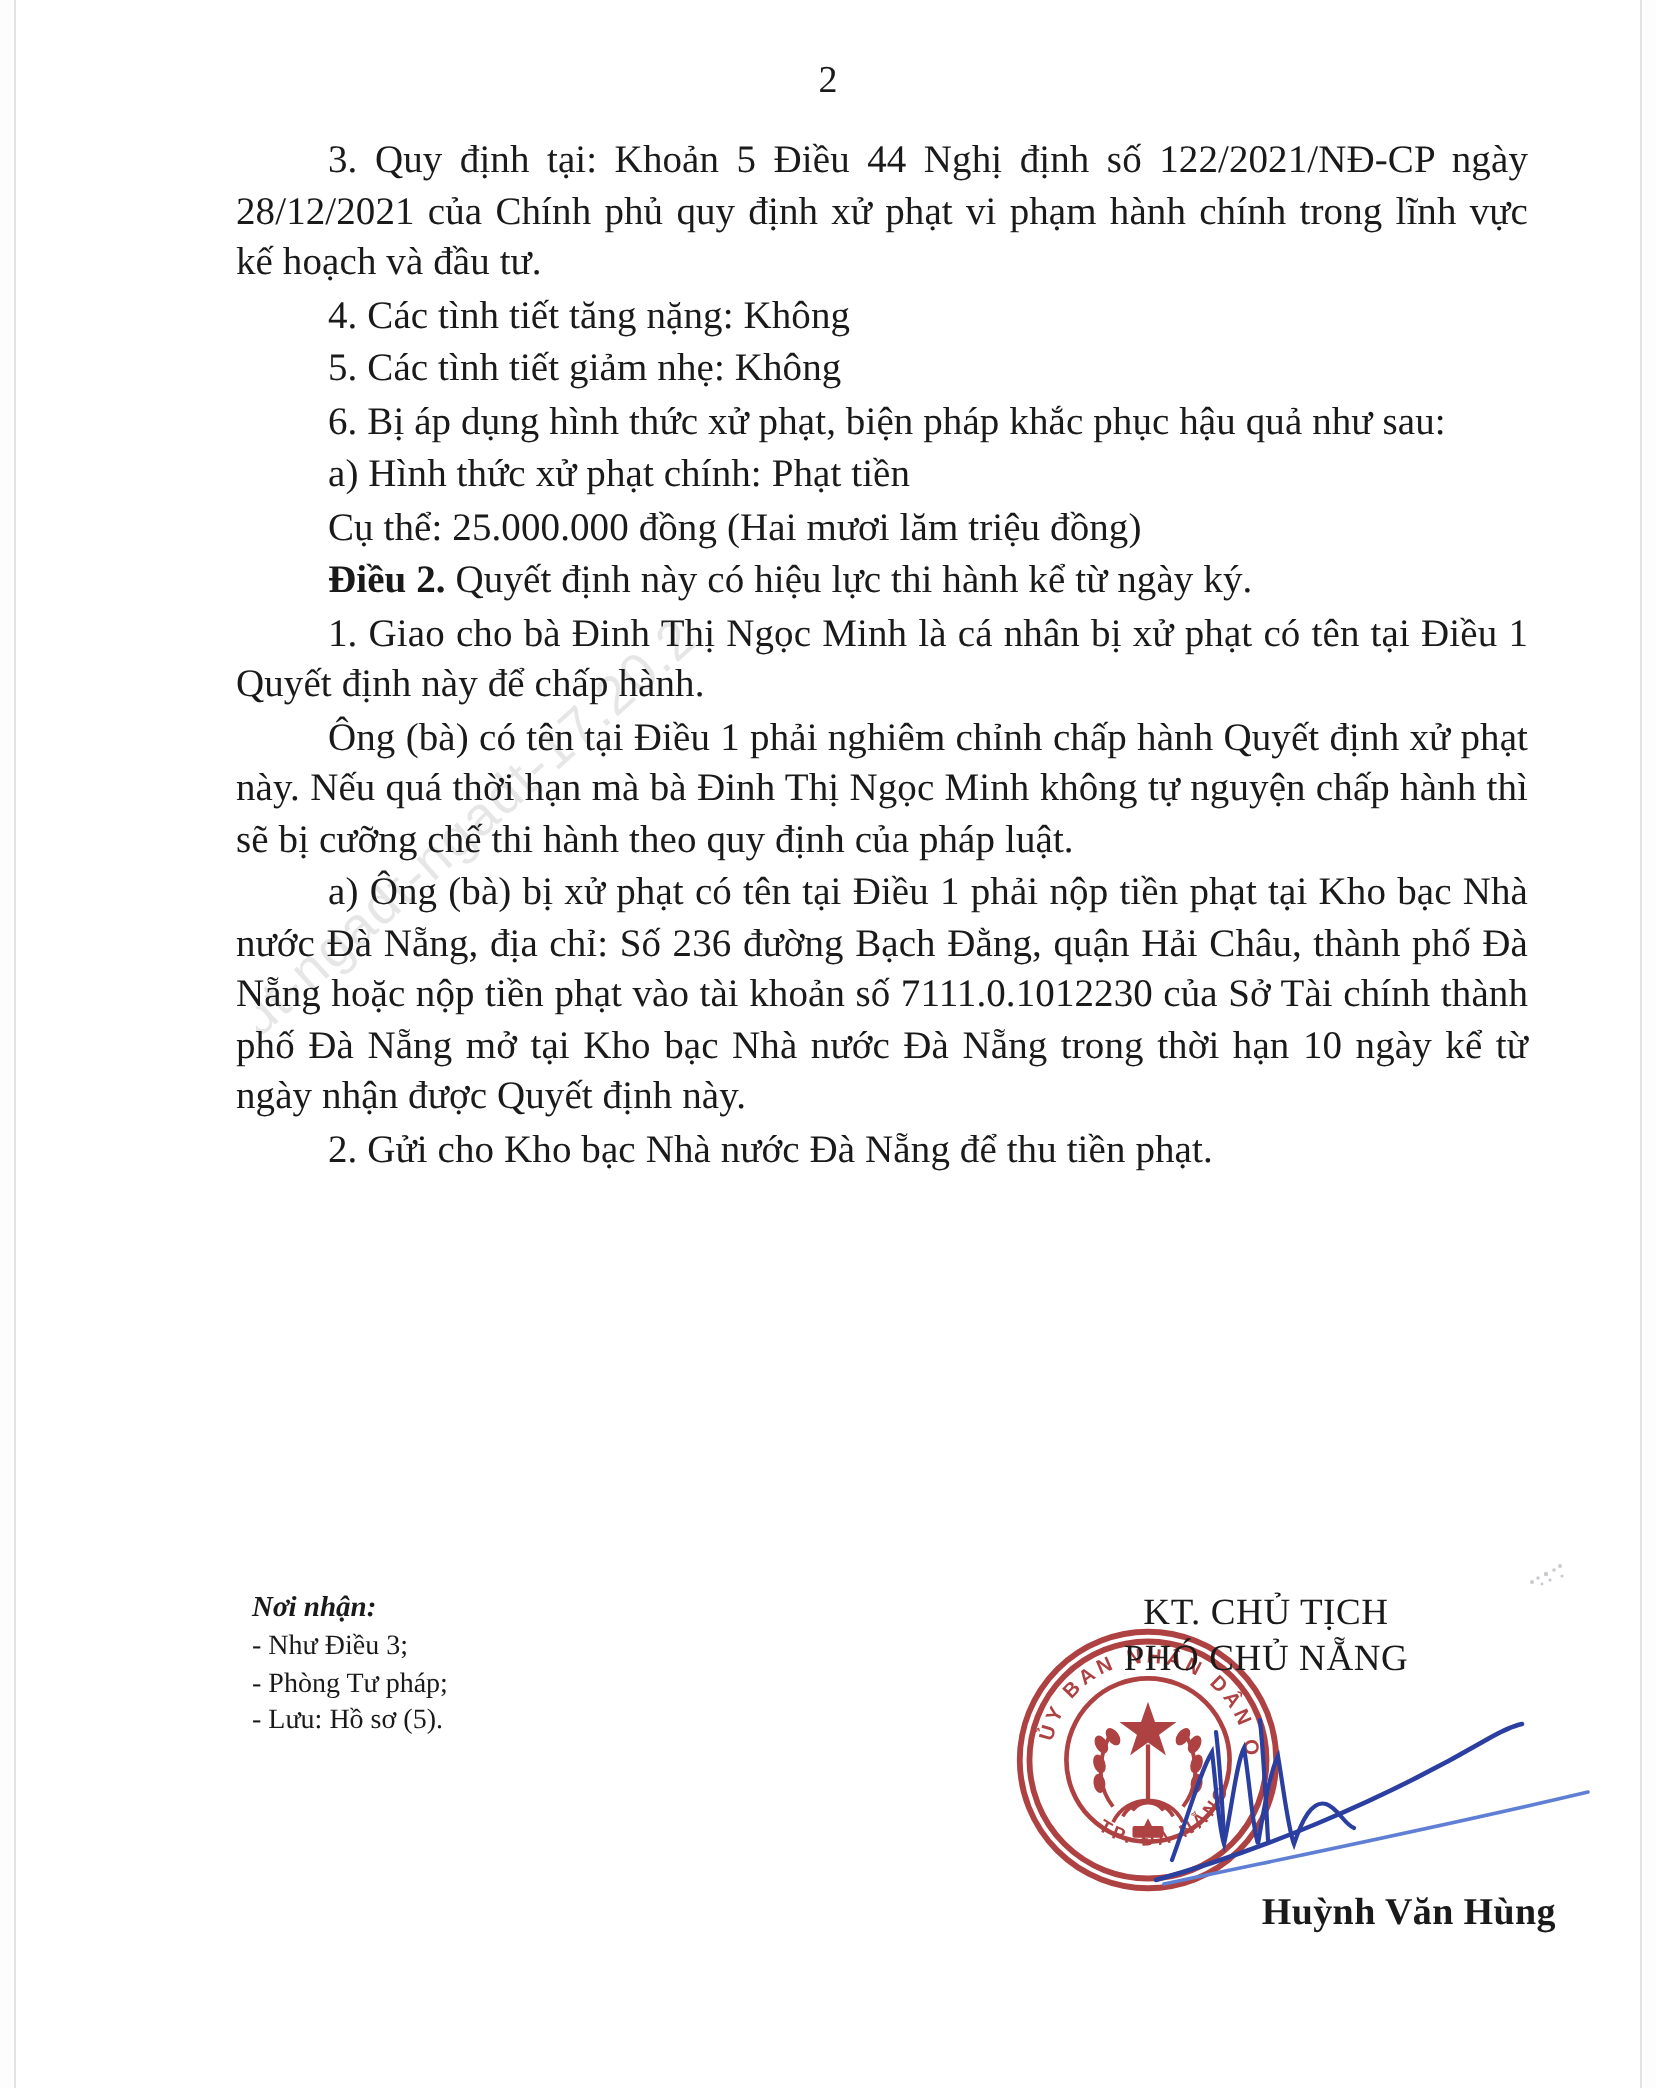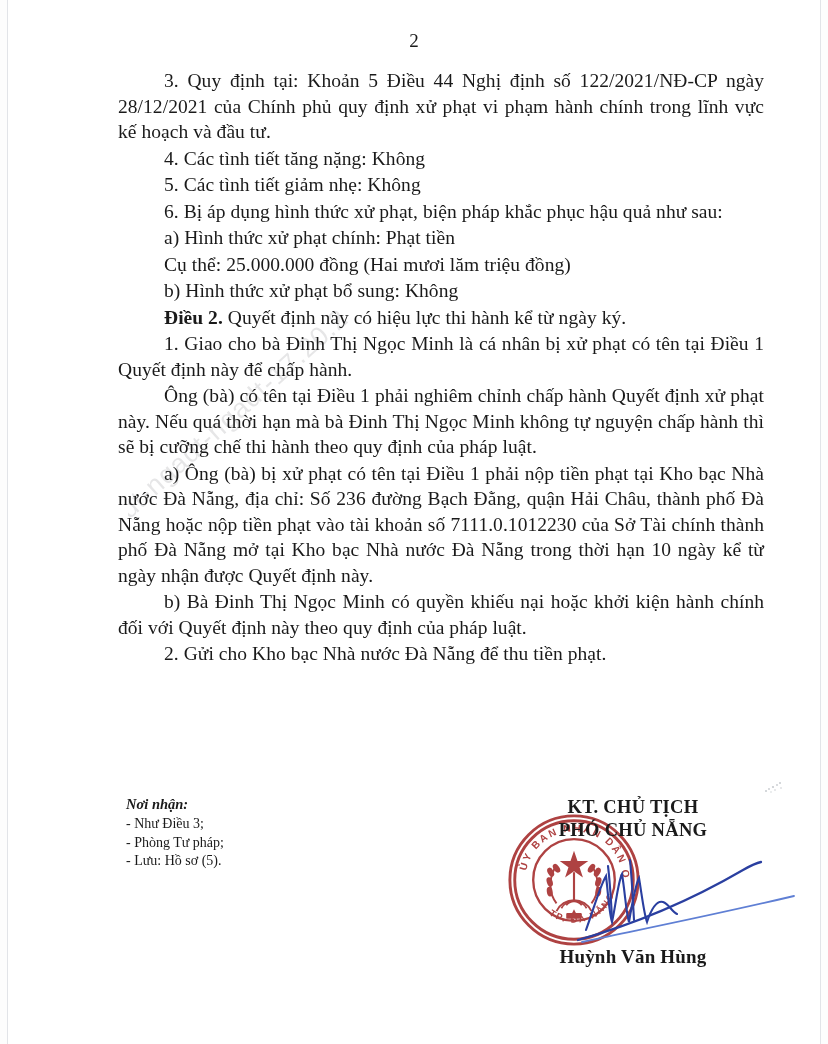--- a/index.html
+++ b/index.html
@@ -119,32 +119,33 @@
   }
 
   .signer {
     position: absolute;
     left: 370px;
     top: 0;
     width: 290px;
     text-align: center;
   }
   .signer .sig-role {
-    font-weight: bold;
+    font-weight: normal;
     font-size: 18.5px;
     line-height: 23px;
     letter-spacing: 0.3px;
     position: relative;
     z-index: 7;
   }
   .signer .sig-name {
     font-weight: bold;
     font-size: 19px;
     margin-top: 104px;
     letter-spacing: 0.2px;
+    text-align: right;
   }
 
   
   .seal {
     position: absolute;
     left: 18px;
     top: 16px;
     width: 136px;
     height: 136px;
     z-index: 6;
@@ -185,28 +186,26 @@
   </div>
 
   <div class="body-text">
 
     <p class="para">3. Quy định tại: Khoản 5 Điều 44 Nghị định số 122/2021/NĐ-CP ngày 28/12/2021 của Chính phủ quy định xử phạt vi phạm hành chính trong lĩnh vực kế hoạch và đầu tư.</p>
     <p class="para">4. Các tình tiết tăng nặng: Không</p>
     <p class="para">5. Các tình tiết giảm nhẹ: Không</p>
     <p class="para">6. Bị áp dụng hình thức xử phạt, biện pháp khắc phục hậu quả như sau:</p>
     <p class="para">a) Hình thức xử phạt chính: Phạt tiền</p>
     <p class="para">Cụ thể: 25.000.000 đồng (Hai mươi lăm triệu đồng)</p>
-    <p class="para">b) Hình thức xử phạt bổ sung: Không</p>
 
     <p class="para"><b>Điều 2.</b><span> Quyết định này có hiệu lực thi hành kể từ ngày ký.</span></p>
 
     <p class="para">1. Giao cho bà Đinh Thị Ngọc Minh là cá nhân bị xử phạt có tên tại Điều 1 Quyết định này để chấp hành.</p>
     <p class="para">Ông (bà) có tên tại Điều 1 phải nghiêm chỉnh chấp hành Quyết định xử phạt này. Nếu quá thời hạn mà bà Đinh Thị Ngọc Minh không tự nguyện chấp hành thì sẽ bị cưỡng chế thi hành theo quy định của pháp luật.</p>
     <p class="para">a) Ông (bà) bị xử phạt có tên tại Điều 1 phải nộp tiền phạt tại Kho bạc Nhà nước Đà Nẵng, địa chỉ: Số 236 đường Bạch Đằng, quận Hải Châu, thành phố Đà Nẵng hoặc nộp tiền phạt vào tài khoản số 7111.0.1012230 của Sở Tài chính thành phố Đà Nẵng mở tại Kho bạc Nhà nước Đà Nẵng trong thời hạn 10 ngày kể từ ngày nhận được Quyết định này.</p>
-    <p class="para">b) Bà Đinh Thị Ngọc Minh có quyền khiếu nại hoặc khởi kiện hành chính đối với Quyết định này theo quy định của pháp luật.</p>
     <p class="para">2. Gửi cho Kho bạc Nhà nước Đà Nẵng để thu tiền phạt.</p>
 
   </div>
 
   <svg class="scan-smudge" viewBox="0 0 26 18">
     <g fill="#9aa0a8">
       <circle cx="6" cy="13" r="1"></circle>
         <circle cx="9" cy="11" r="0.9"></circle>
       <circle cx="13" cy="9" r="1.1"></circle>
         <circle cx="17" cy="7" r="0.9"></circle>

